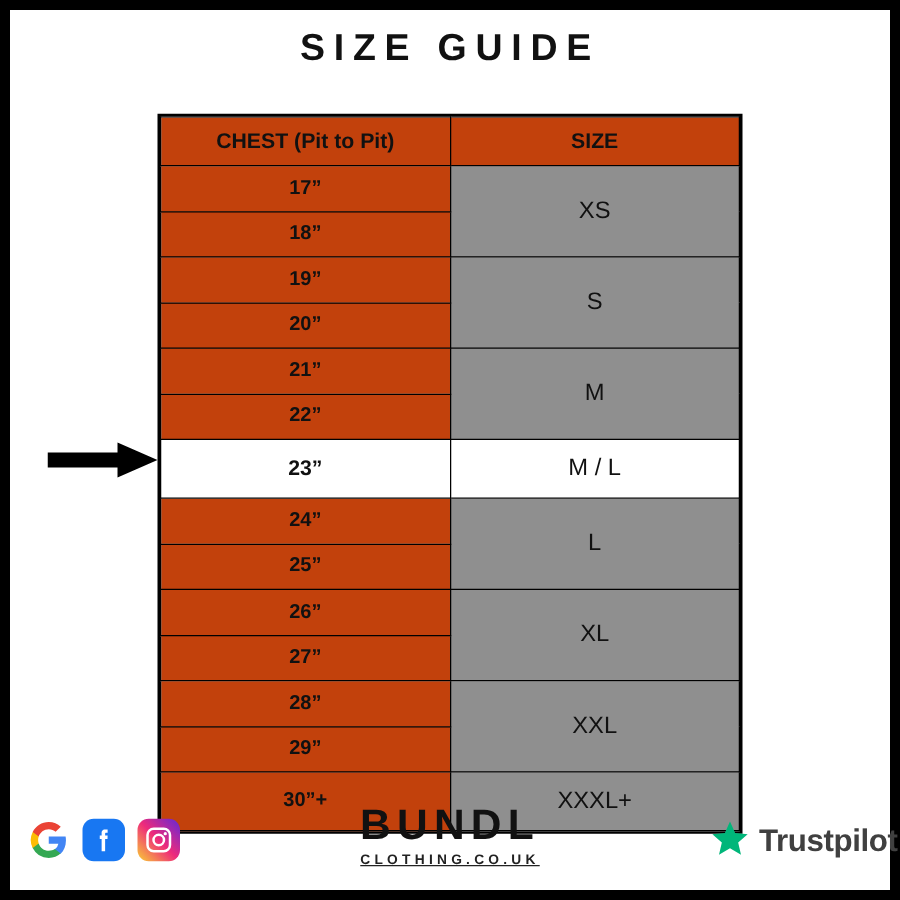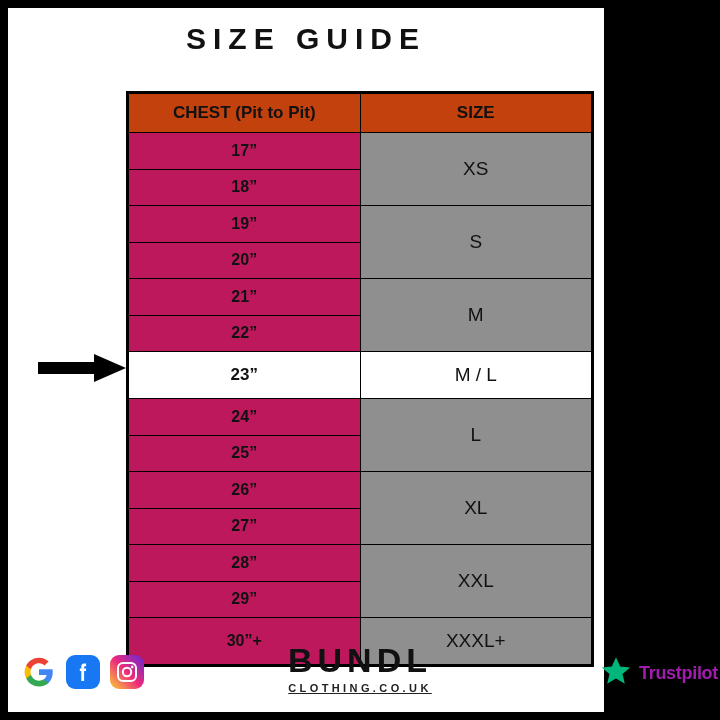--- a/index.html
+++ b/index.html
@@ -10,21 +10,21 @@
     width: 720px;
     height: 720px;
     background: #000000;
     font-family: "Liberation Sans", sans-serif;
     overflow: hidden;
   }
   .frame {
     position: absolute;
     left: 8px;
     top: 8px;
-    width: 596px;
+    width: 704px;
     height: 704px;
     background: #ffffff;
     box-sizing: border-box;
   }
   .title {
     text-align: center;
     font-size: 30px;
     font-weight: bold;
     letter-spacing: 7px;
     color: #111111;
@@ -59,21 +59,21 @@
     color: #111111;
   }
   th.head-cell {
     background: #c2410c;
     font-size: 17px;
     font-weight: bold;
     height: 38px;
     padding: 0;
   }
   td.chest-cell {
-    background: #be185d;
+    background: #c2410c;
     font-size: 16px;
     font-weight: bold;
     height: 35.5px;
     width: 41.5%;
     padding: 0;
   }
   td.size-cell {
     background: #8f8f8f;
     font-size: 19px;
     font-weight: normal;
@@ -149,23 +149,23 @@
   }
   .trustpilot {
     position: absolute;
     right: 12px;
     top: 22px;
     display: flex;
     align-items: center;
     gap: 7px;
   }
   .tp-name {
-    font-size: 18px;
-    font-weight: bold;
-    color: #a21caf;
+    font-size: 25px;
+    font-weight: bold;
+    color: #404040;
     letter-spacing: -0.3px;
   }
 </style>
 </head>
 <body>
 
 <div class="frame">
 
   <div class="title">SIZE GUIDE</div>
 

